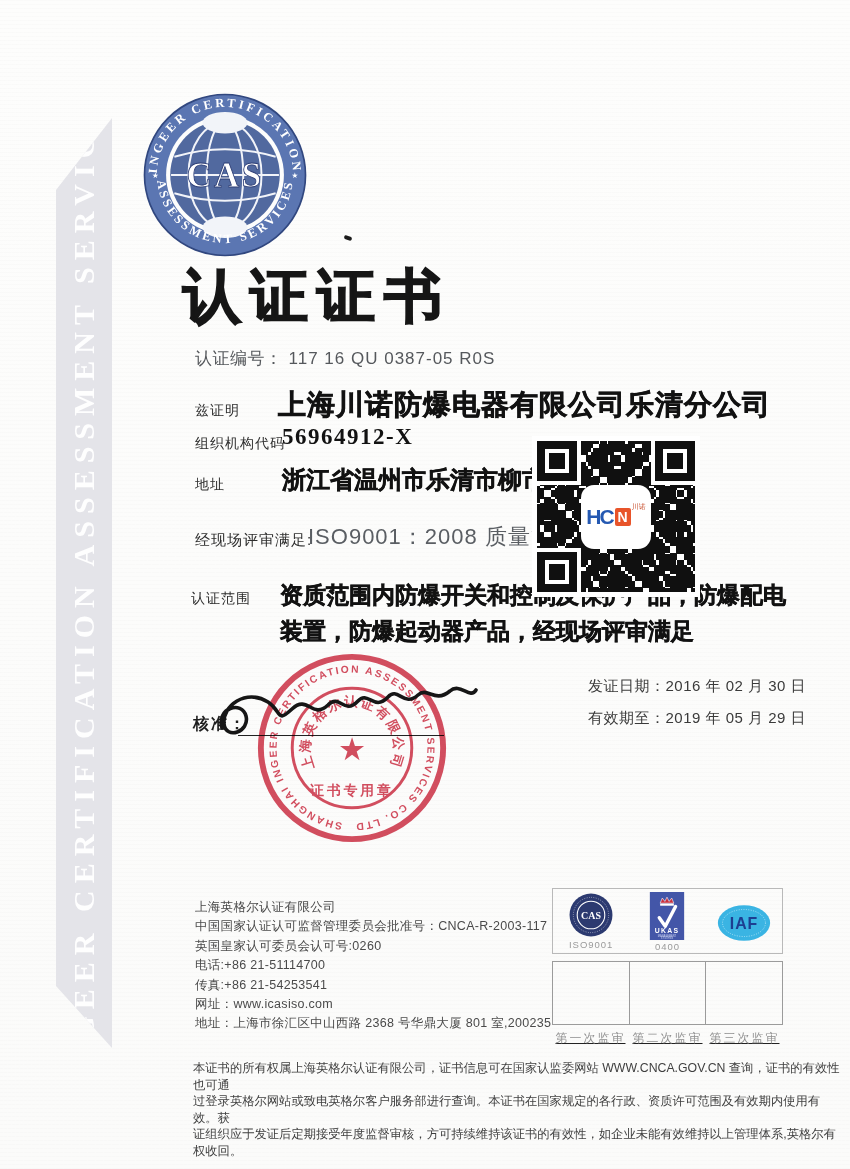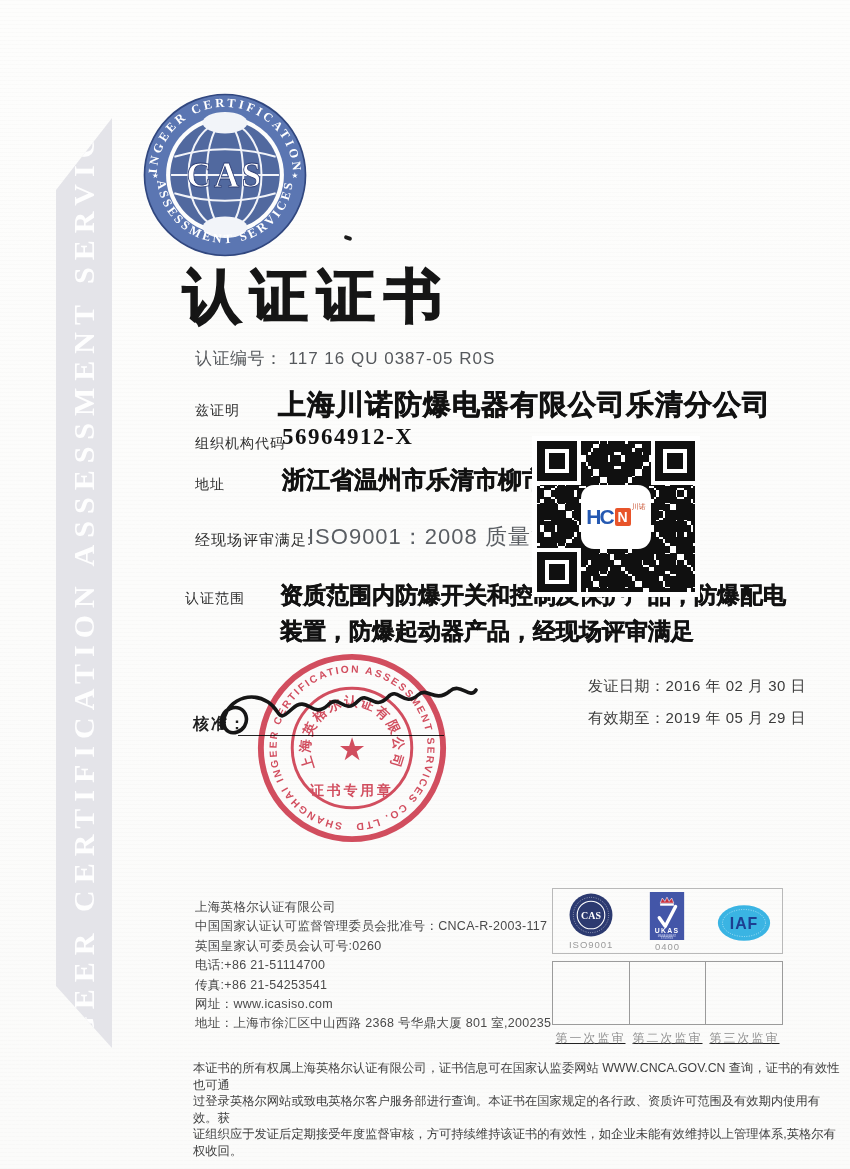--- a/index.html
+++ b/index.html
@@ -130,21 +130,21 @@
 
   <div class="abs label" style="left:195px;top:435px;">组织机构代码</div>
   <div class="abs val-serif orgcode">56964912-X</div>
 
   <div class="abs label" style="left:195px;top:476px;">地址</div>
   <div class="abs val-serif addr">浙江省温州市乐清市柳市镇</div>
 
   <div class="abs label std-label">经现场评审满足:</div>
   <div class="abs std-val">ISO9001：2008 质量管理体系</div>
 
-  <div class="abs label" style="left:185px;top:590px;">认证范围</div>
+  <div class="abs label" style="left:191px;top:590px;">认证范围</div>
   <div class="abs val-serif scope">
     <div>资质范围内防爆开关和控制及保护产品，防爆配电</div>
     <div>装置，防爆起动器产品，经现场评审满足</div>
   </div>
 
   <div class="abs qr">
     <div class="qr-noise"></div>
     <div class="finder f-tl"></div>
     <div class="finder f-tr"></div>
     <div class="finder f-bl"></div>

